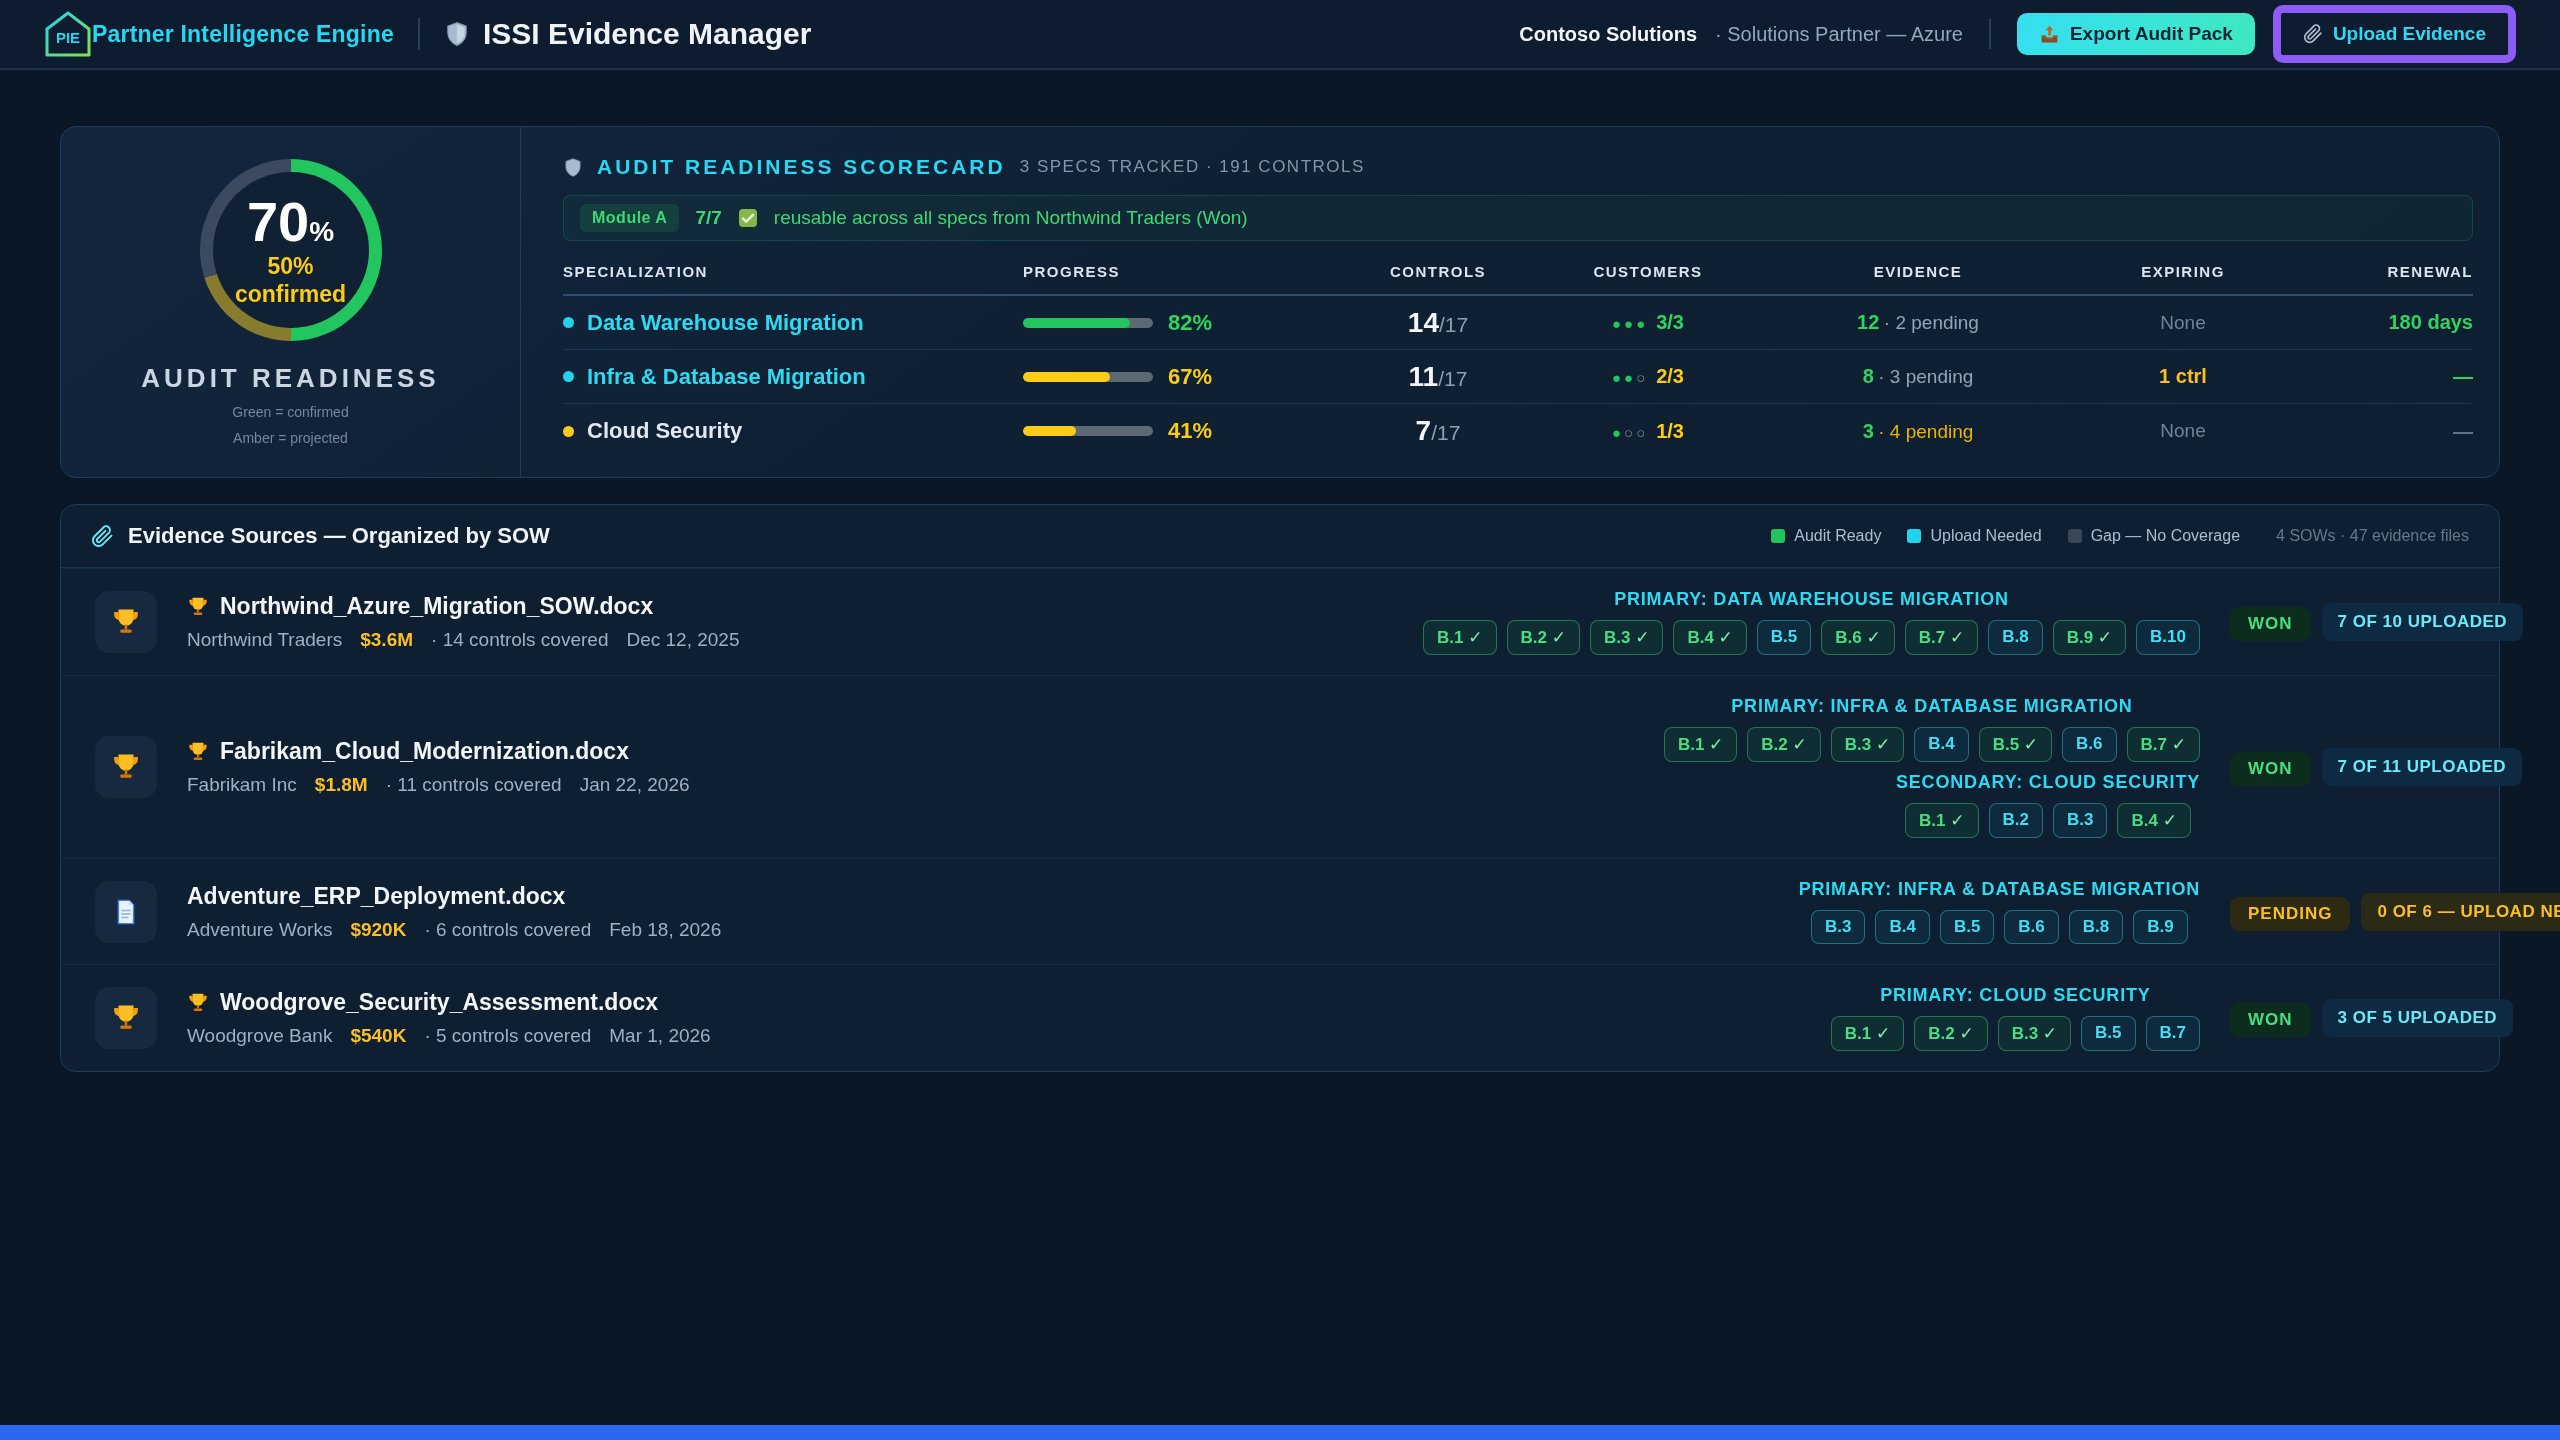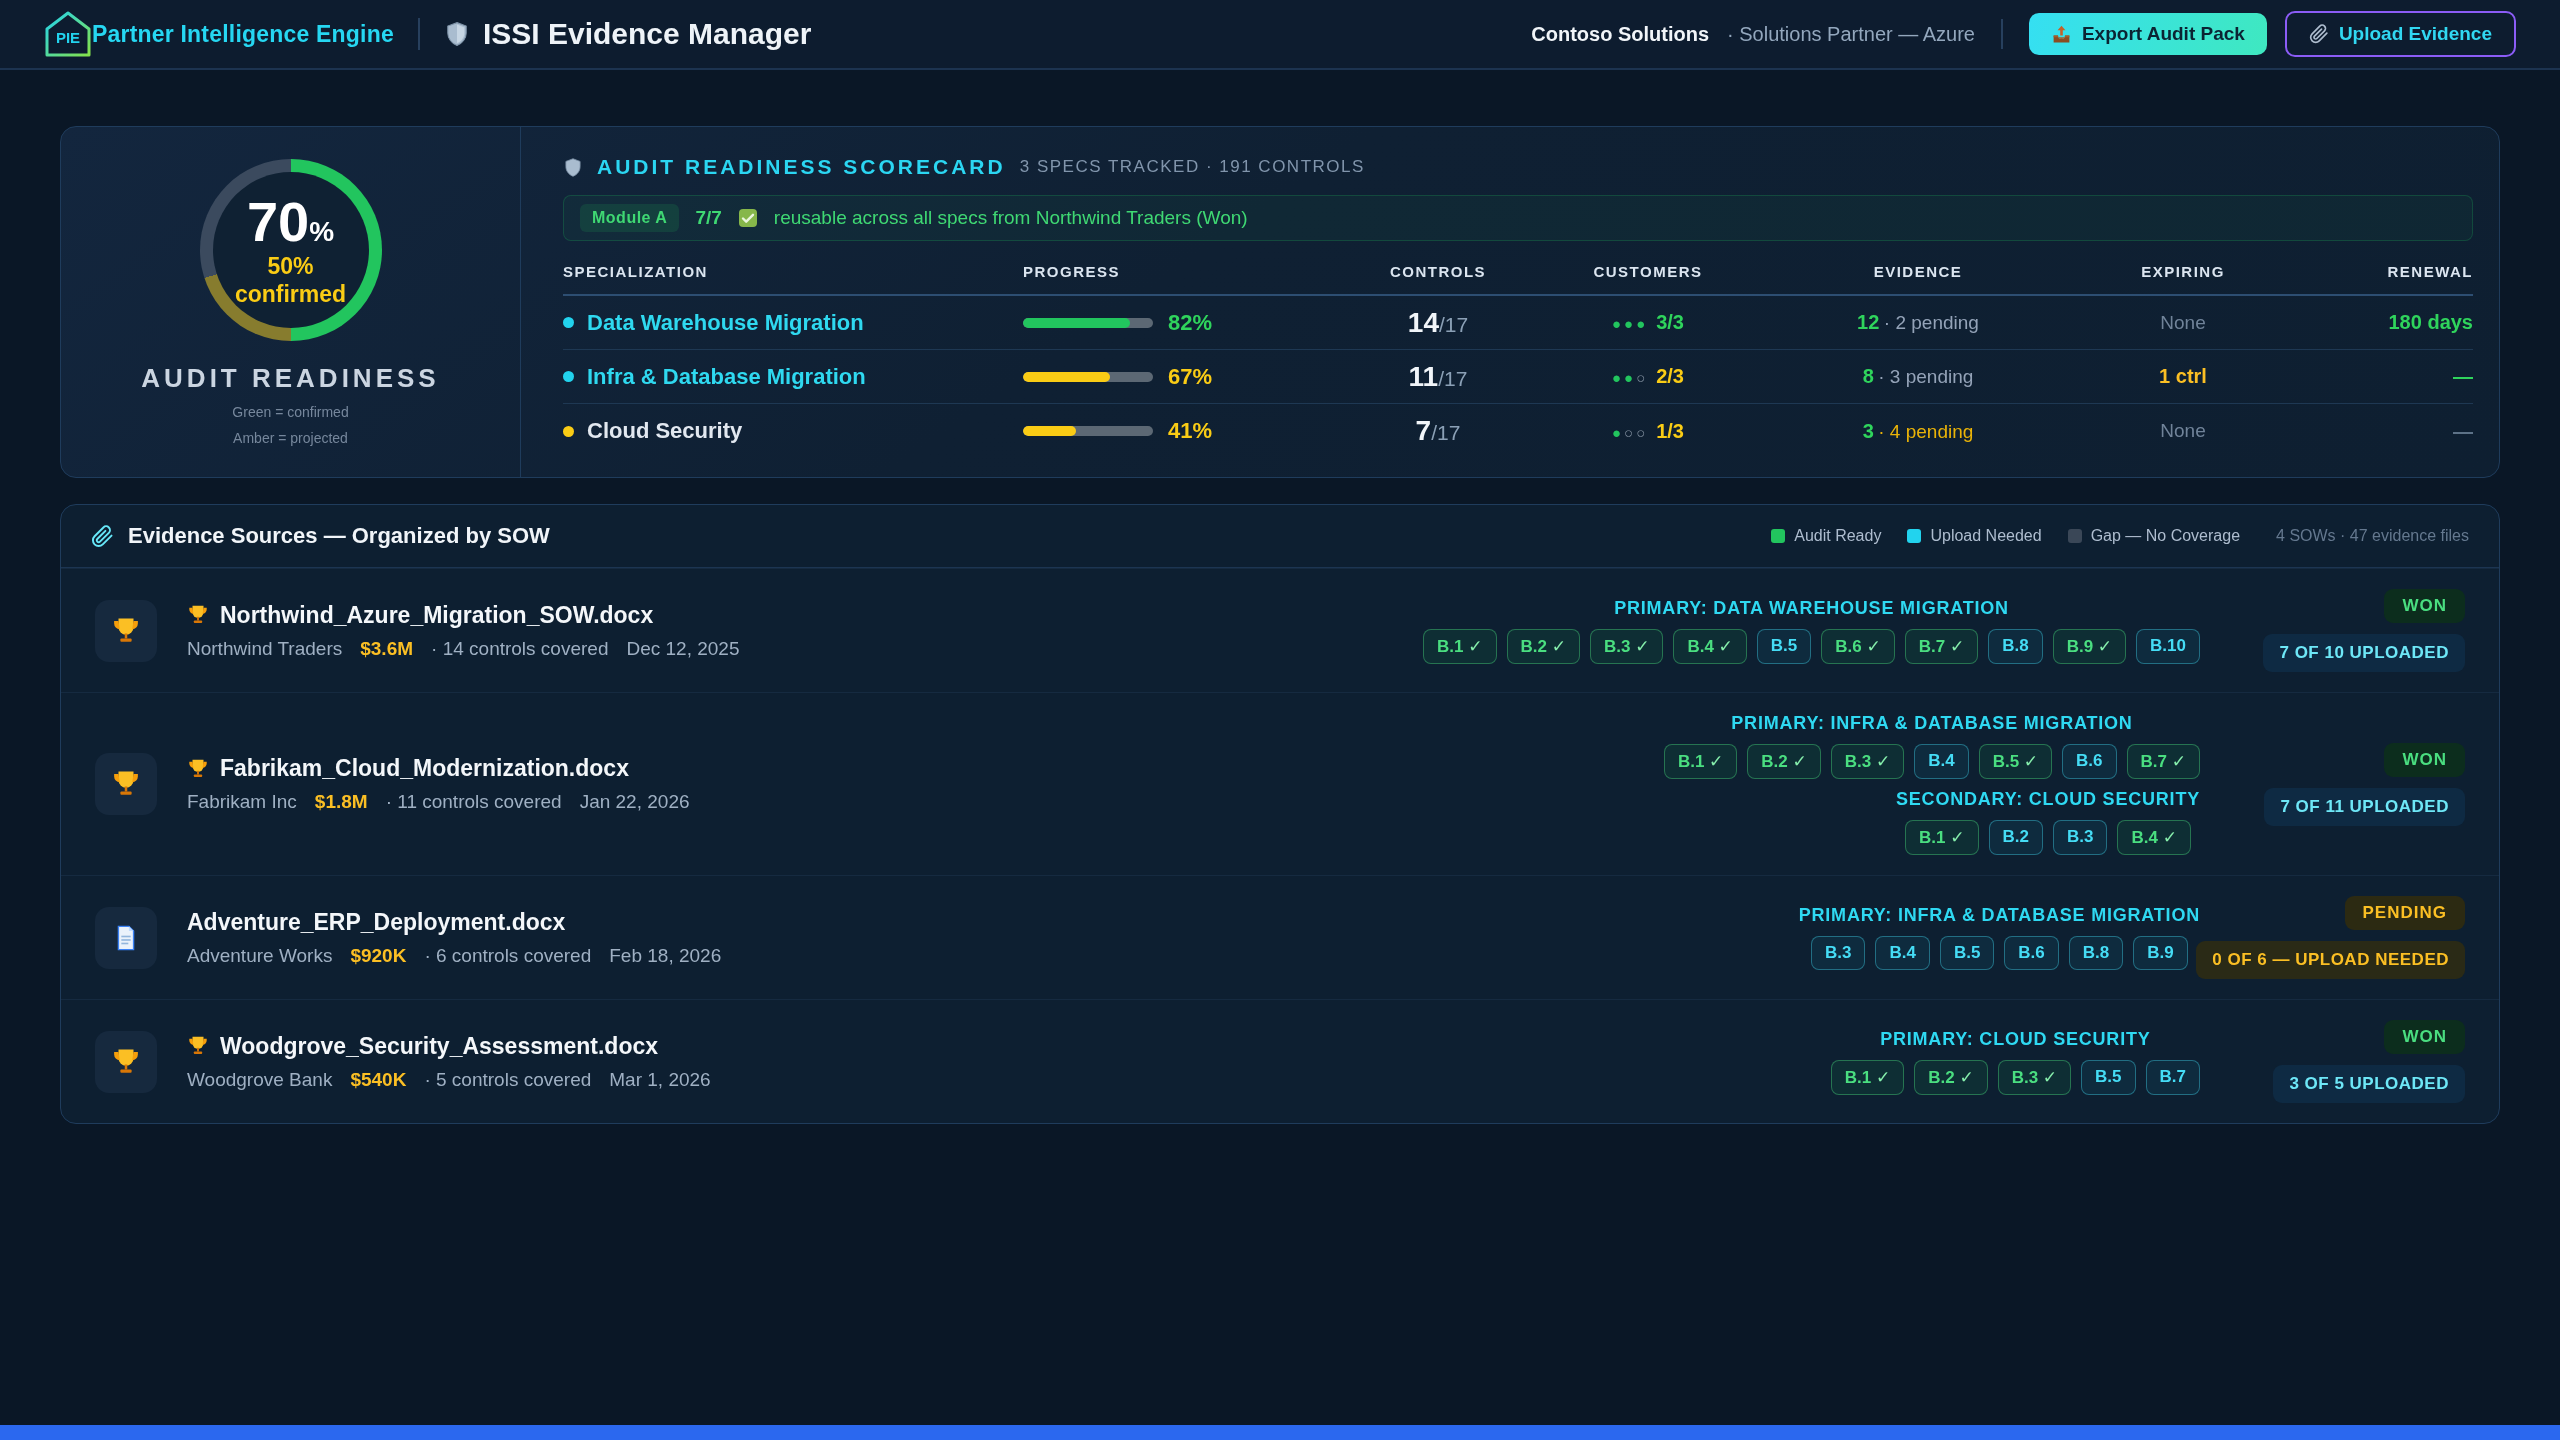--- a/index.html
+++ b/index.html
@@ -22,21 +22,21 @@
   .h-div { width:2px; height:32px; background:#27405e; margin:0 24px; }
   .page-title-wrap { display:flex; align-items:center; gap:13px; }
   .page-title { font-size:30px; font-weight:bold; color:#eef3f8; white-space:nowrap; }
   .h-right { margin-left:auto; display:flex; align-items:center; gap:18px; }
   .partner-name { font-size:20px; font-weight:bold; color:#f1f5f9; white-space:nowrap; }
   .partner-role { font-size:20px; color:#93a7bd; white-space:nowrap; }
   .h-sep { width:2px; height:30px; background:#27405e; margin:0 8px; }
   .btn { display:flex; align-items:center; gap:10px; font-size:19px; font-weight:bold;
          border-radius:10px; padding:10px 22px; cursor:pointer; white-space:nowrap; border:none; }
   .btn-export { background:linear-gradient(105deg,#35dff2,#3fe8c0); color:#0b2433; }
-  .btn-upload { background:transparent; border:2px solid #8b5cf6; color:#31d8f2; }
+  .btn-upload { background:transparent; border:8px solid #8b5cf6; color:#31d8f2; }
 
   
   .main { padding:56px 60px 0; }
 
   .card {
     border:1.5px solid #1f3c5c; border-radius:16px;
     background:linear-gradient(145deg,#13263e 0%,#0f2033 45%,#0e1f31 100%);
   }
 
   
@@ -122,21 +122,21 @@
 
   .badge-block { display:flex; flex-direction:column; align-items:flex-end; gap:10px; max-width:830px; }
   .grp { display:flex; flex-direction:column; align-items:center; gap:10px; }
   .grp-h { color:#2fd9f2; font-size:18px; font-weight:bold; letter-spacing:.8px; text-align:center; white-space:nowrap; }
   .chips { display:flex; flex-wrap:wrap; justify-content:flex-end; gap:10px; max-width:790px; }
   .chip { font-weight:bold; font-size:17px; padding:6px 13px; border-radius:8px; white-space:nowrap; }
   .chip.ready { color:#4ade80; background:rgba(34,197,94,.09); border:1px solid rgba(74,222,128,.4); }
   .chip.ready .chk { color:#86efac; font-weight:normal; }
   .chip.upload { color:#45dcf5; background:rgba(34,211,238,.07); border:1px solid rgba(69,220,245,.38); }
 
-  .status-col { width:235px; flex:0 0 auto; display:flex; flex-direction:column;
+  .status-col { width:235px; flex:0 0 auto; display:flex; flex-direction:row;
                 align-items:flex-end; gap:11px; }
   .st-chip { font-size:17px; font-weight:bold; letter-spacing:1px; padding:7px 18px; border-radius:9px; white-space:nowrap; }
   .won { color:#4ade80; background:#0c2d1d; }
   .pending { color:#fbbf24; background:#2c2a12; }
   .prog-chip { font-size:17px; font-weight:bold; letter-spacing:.5px; padding:9px 16px; border-radius:9px; white-space:nowrap; }
   .p-cyan { color:#6ee7f7; background:#0e2a43; }
   .p-amber { color:#fbbf24; background:#2a2a16; }
 
   .bottom-bar { position:absolute; left:0; bottom:0; width:100%; height:15px; background:#2b68ef; }
 

